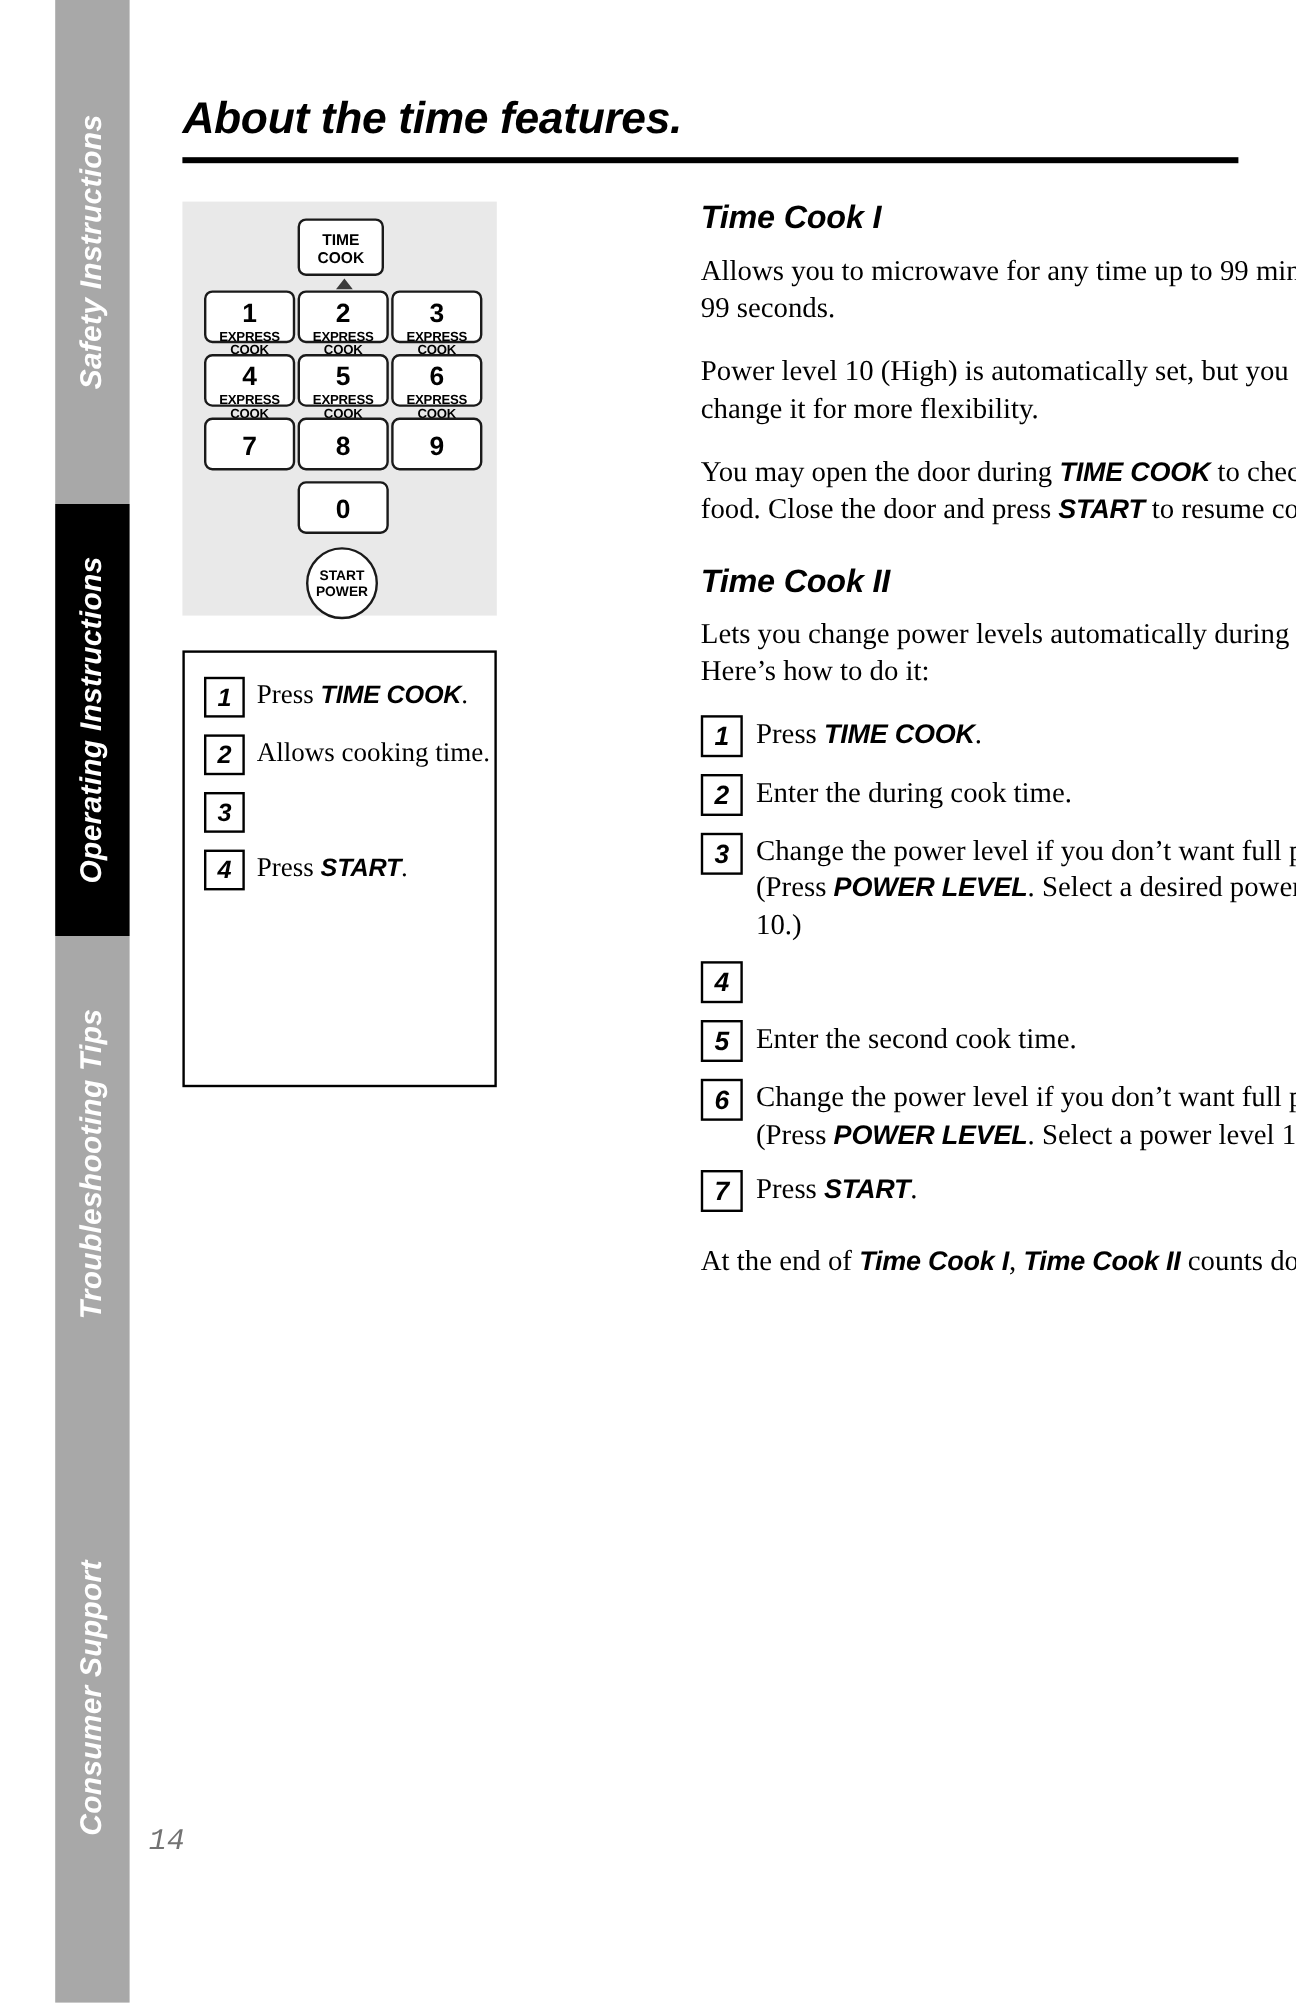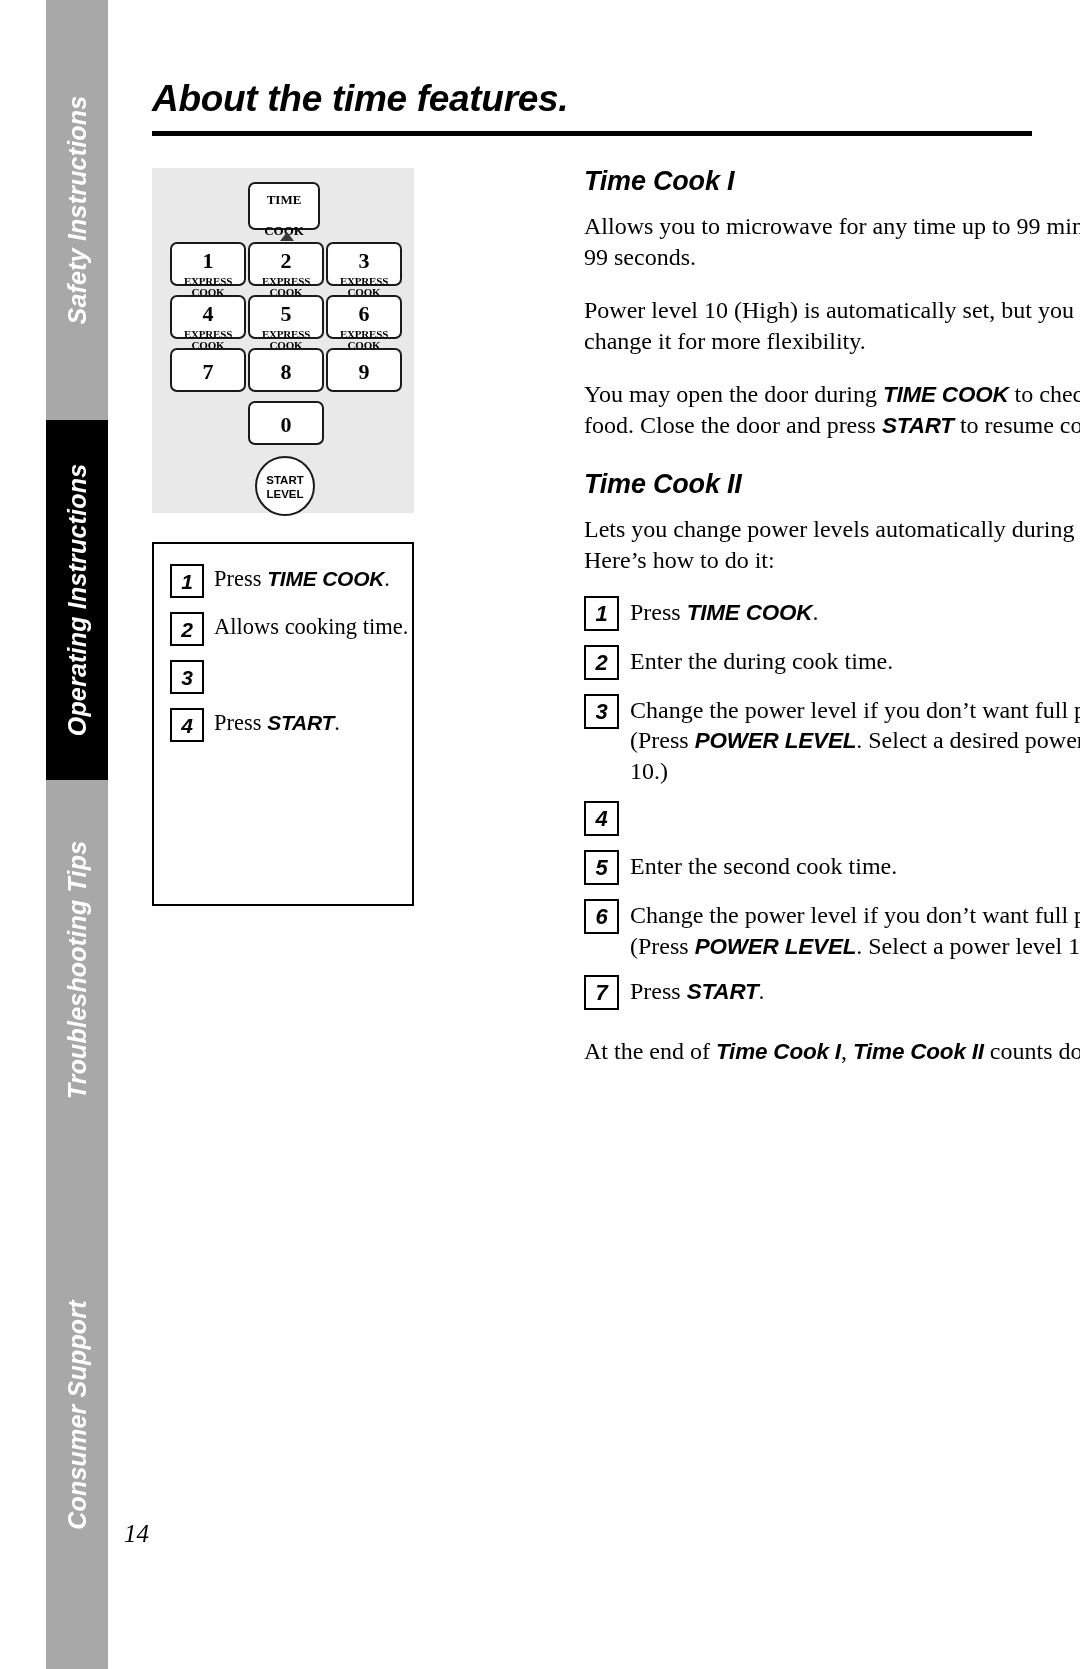--- a/index.html
+++ b/index.html
@@ -85,21 +85,21 @@
     height: 345px;
     background: #e9e9e9;
   }
   .key {
     position: absolute;
     background: #ffffff;
     border: 2px solid #1a1a1a;
     border-radius: 7px;
     box-sizing: border-box;
     text-align: center;
-    font-family: Liberation Serif, serif;
+    font-family: Liberation Sans, sans-serif;
   }
   .key .num {
     display: block;
     font-size: 22px;
     font-weight: bold;
     color: #000;
     line-height: 1;
     margin-top: 6px;
   }
   .key .sub {
@@ -115,21 +115,20 @@
     left: 96px;
     top: 14px;
     width: 72px;
     height: 48px;
   }
   .key.timecook .t1, .key.timecook .t2 {
     display: block;
     font-size: 13px;
     font-weight: bold;
     line-height: 1.15;
-    margin-top: 16px;
   }
   .key.timecook .t1 { margin-top: 9px; }
   .arrow-up {
     position: absolute;
     left: 128px;
     top: 64px;
     width: 0; height: 0;
     border-left: 7px solid transparent;
     border-right: 7px solid transparent;
     border-bottom: 9px solid #3a3a3a;
@@ -271,24 +270,24 @@
     height: 35px;
     line-height: 32px;
     font-size: 22px;
     margin-right: 11px;
   }
 
   .pagenum {
     position: absolute;
     left: 124px;
     top: 1520px;
-    font-family: Liberation Serif, serif;
+    font-family: Liberation Mono, monospace;
     font-style: italic;
     font-size: 25px;
-    color: #000000;
+    color: #737373;
   }
 </style>
 </head>
 <body>
 
 <div class="rail">
   <div class="rail-seg" style="top:0px;height:420px;">
     <span class="rail-label">Safety Instructions</span>
   </div>
   <div class="rail-seg dark" style="top:420px;height:360px;">
@@ -349,21 +348,21 @@
     <div class="key k plain col3 row3">
       <span class="num">9</span>
     </div>
 
     <div class="key zero">
       <span class="num">0</span>
     </div>
 
     <div class="startpause">
       <div>START</div>
-      <div>LEVEL</div>
+      <div>POWER</div>
     </div>
   </div>
 
   <div class="steps-box">
     <div class="step" style="margin-top:20px;">
       <div class="stepnum">1</div>
       <div class="steptext">Press <b>TIME COOK</b>.</div>
     </div>
     <div class="step" style="margin-top:14px;">
       <div class="stepnum">2</div>

